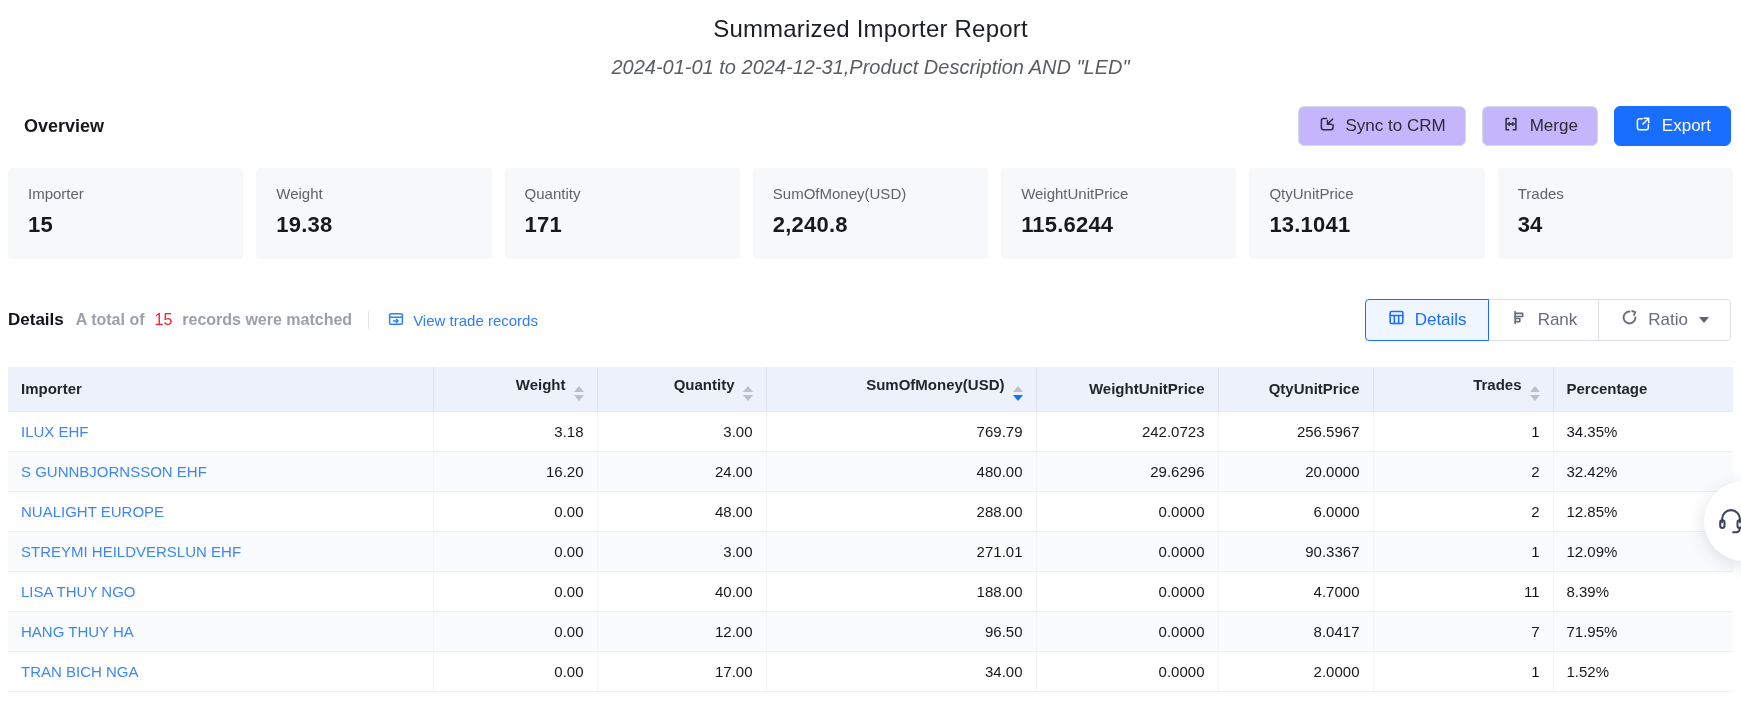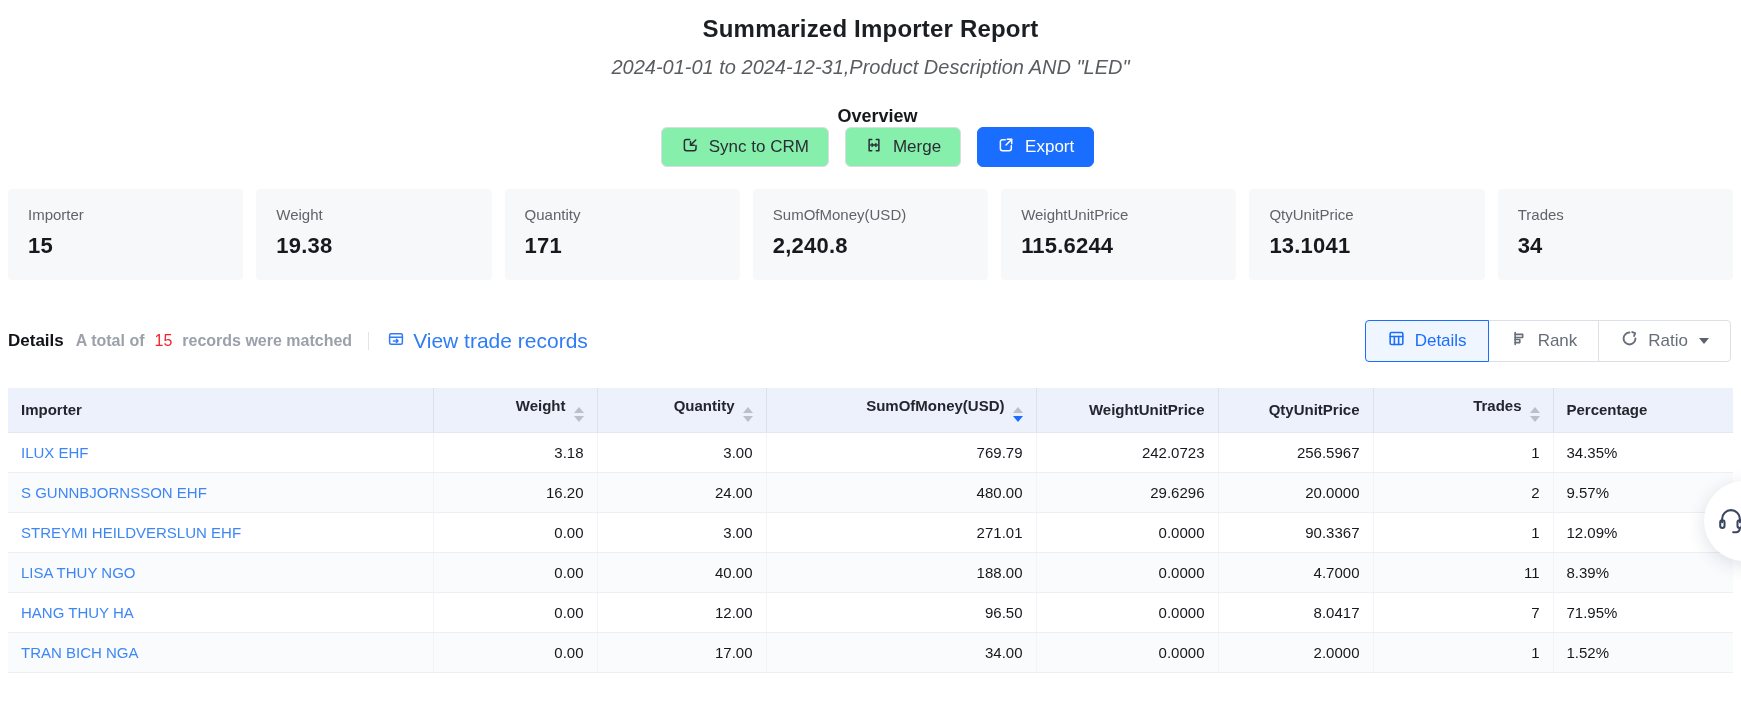--- a/index.html
+++ b/index.html
@@ -4,47 +4,47 @@
 <style>
   * { box-sizing: border-box; }
   html,body { margin:0; padding:0; }
   body {
     width:1741px; height:715px; overflow:hidden; position:relative;
     background:#ffffff; color:#1f2329;
     font-family:"Liberation Sans", sans-serif;
     --accent:#1a6eff; --link:#2f7cf6; --red:#f5222d;
   }
   .report-header { text-align:center; padding-top:15px; }
-  .report-title { font-size:24px; font-weight:700; color:#1b1e23; margin:0; letter-spacing:.2px; }
+  .report-title { font-size:24px; font-weight:400; color:#1b1e23; margin:0; letter-spacing:.2px; }
   .report-subtitle { font-size:20px; color:#595c61; margin-top:13px;font-style:italic; }
 
-  .toolbar { display:flex; justify-content:center; align-items:center; margin:27px 10px 0 24px;flex-direction:column; }
+  .toolbar { display:flex; justify-content:space-between; align-items:center; margin:27px 10px 0 24px; }
   .section-title { font-size:18px; font-weight:700; color:#16181c; }
   .btns { display:flex; gap:16px; }
   .btn {
     display:inline-flex; align-items:center; gap:10px; height:40px; padding:0 19px;
-    background:#86efac; border:1px solid #d9dce3; border-radius:6px;
+    background:#c4b5fd; border:1px solid #d9dce3; border-radius:6px;
     font-size:17px; color:#2a2d33; cursor:pointer; font-family:inherit;
   }
   .btn svg { flex:0 0 auto; }
   .btn.primary { background:var(--accent); border-color:var(--accent); color:#fff; }
 
   .cards { display:flex; gap:13px; margin:22px 8px 0; }
   .card { flex:1; height:91px; background:#f7f8fa; border-radius:4px; padding:17px 20px; }
   .card-label { font-size:15px; color:#5f646b; }
   .card-value { font-size:22px; font-weight:700; color:#17191e; margin-top:10px; letter-spacing:.2px; }
 
   .details-bar { display:flex; justify-content:space-between; align-items:center; margin:40px 10px 0 8px; }
   .details-left { display:flex; align-items:center; }
   .details-title { font-size:17px; font-weight:700; color:#111318; }
   .muted { font-size:16px; color:#9ba1aa;font-weight:bold; }
   .count-red { font-size:16px; color:var(--red); }
   .gap8{width:10px;} .gap12{width:12px;}
   .vdiv { width:1px; height:18px; background:#e1e4ea; margin:0 18px 0 16px; }
-  .link { display:inline-flex; align-items:center; gap:8px; color:var(--link); font-size:21px; cursor:pointer;text-align:center; }
+  .link { display:inline-flex; align-items:center; gap:8px; color:var(--link); font-size:15px; cursor:pointer;text-align:center; }
 
   .seg { display:flex; }
   .seg-btn {
     display:inline-flex; align-items:center; gap:9px; height:42px; padding:0 21px;
     background:#fff; border:1px solid #dcdfe6; color:#676d79; font-size:17px;
     cursor:pointer; margin-left:-1px; position:relative; font-family:inherit;
   }
   .seg-btn:first-child { border-radius:4px 0 0 4px; margin-left:0; }
   .seg-btn:last-child { border-radius:0 4px 4px 0; }
   .seg-btn.active { color:var(--accent); border-color:var(--accent); background:#f0f6ff; z-index:2; }
@@ -247,21 +247,31 @@
         <td class="ta-l">34.35%</td>
       </tr>
       <tr>
         <td class="ta-l"><a class="imp-link">S GUNNBJORNSSON EHF</a></td>
         <td class="ta-r">16.20</td>
         <td class="ta-r">24.00</td>
         <td class="ta-r">480.00</td>
         <td class="ta-r">29.6296</td>
         <td class="ta-r">20.0000</td>
         <td class="ta-r">2</td>
-        <td class="ta-l">9.57%</td>
+        <td class="ta-l">32.42%</td>
+      </tr>
+      <tr>
+        <td class="ta-l"><a class="imp-link">NUALIGHT EUROPE</a></td>
+        <td class="ta-r">0.00</td>
+        <td class="ta-r">48.00</td>
+        <td class="ta-r">288.00</td>
+        <td class="ta-r">0.0000</td>
+        <td class="ta-r">6.0000</td>
+        <td class="ta-r">2</td>
+        <td class="ta-l">12.85%</td>
       </tr>
       <tr>
         <td class="ta-l"><a class="imp-link">STREYMI HEILDVERSLUN EHF</a></td>
         <td class="ta-r">0.00</td>
         <td class="ta-r">3.00</td>
         <td class="ta-r">271.01</td>
         <td class="ta-r">0.0000</td>
         <td class="ta-r">90.3367</td>
         <td class="ta-r">1</td>
         <td class="ta-l">12.09%</td>

